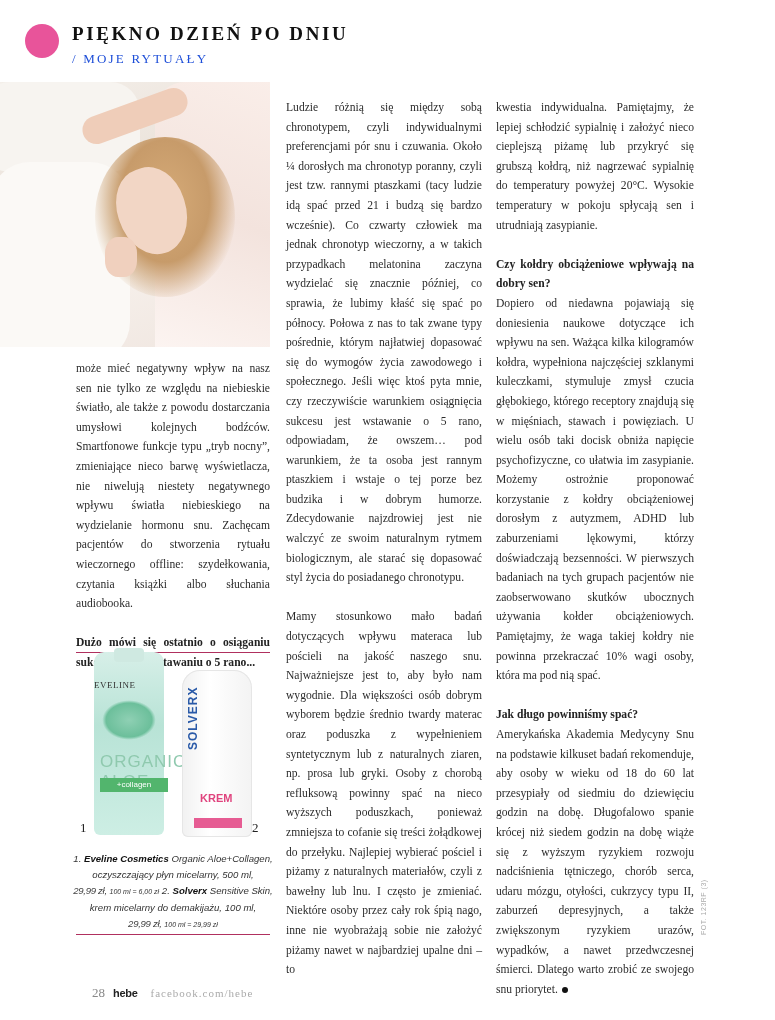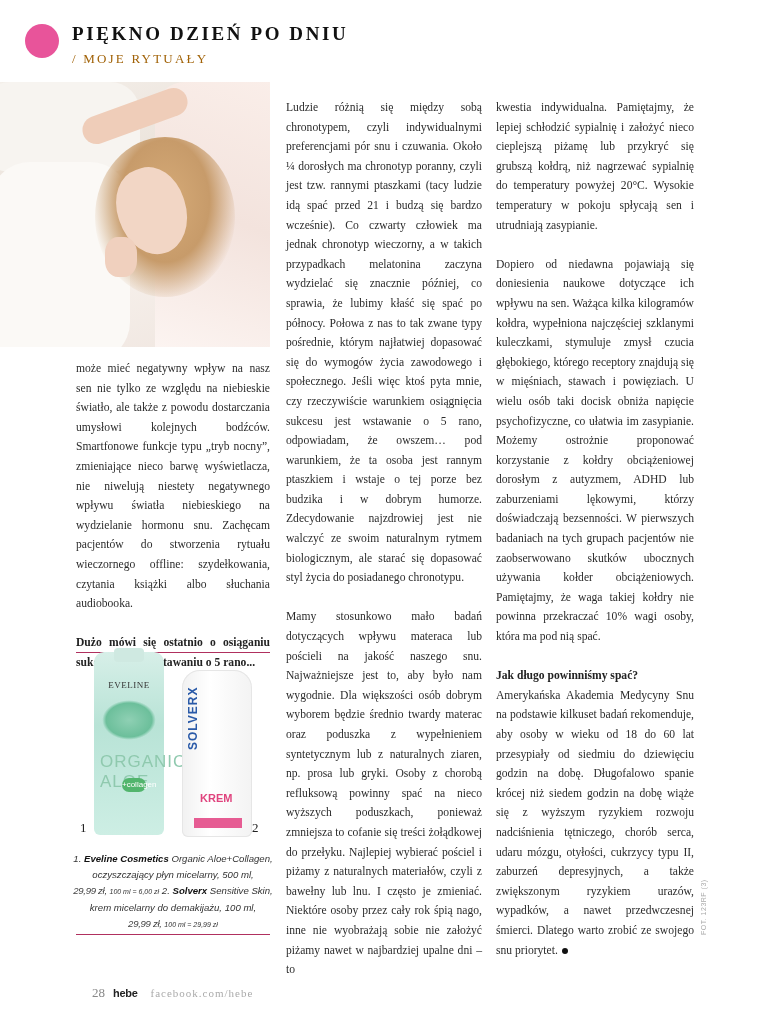--- a/index.html
+++ b/index.html
@@ -1,20 +1,20 @@
 <!DOCTYPE html>
 <html><head>
 <meta charset="utf-8">
 <style>
   html, body { margin: 0; padding: 0; background: #ffffff; }
   body { width: 775px; height: 1020px; position: relative; overflow: hidden;
          font-family: "Liberation Serif", "DejaVu Serif", serif; color: #2b2b2b; }
   .dot { position: absolute; left: 25px; top: 24px; width: 34px; height: 34px; border-radius: 50%; background: #e8549a; }
   .title { position: absolute; left: 72px; top: 23px; font-size: 19px; letter-spacing: 2.6px; font-weight: bold; color: #111; font-family: "Liberation Serif", serif; text-align: center; }
-  .subtitle { position: absolute; left: 72px; top: 51px; font-size: 13px; letter-spacing: 2.2px; color: #a16207; font-family: "Liberation Serif", serif; }
+  .subtitle { position: absolute; left: 72px; top: 51px; font-size: 13px; letter-spacing: 2.2px; color: #1d4ed8; font-family: "Liberation Serif", serif; }
 
   .hero { position: absolute; left: 0; top: 82px; width: 270px; height: 265px; overflow: hidden;
           background: linear-gradient(160deg, #f4efea 0%, #ece4dc 35%, #f7f1ec 60%, #efe5df 100%); }
   .hero .pillow1 { position: absolute; left: -20px; top: 0; width: 160px; height: 90px; background: #f7f4f0; border-radius: 30px; }
   .hero .pillow2 { position: absolute; left: -10px; top: 80px; width: 140px; height: 200px; background: #fbf9f6; border-radius: 40px; }
   .hero .hair { position: absolute; left: 95px; top: 55px; width: 140px; height: 160px; background: radial-gradient(ellipse at 50% 40%, #d6ab78 0%, #c79b6a 45%, rgba(210,170,120,0) 75%); border-radius: 50%; }
   .hero .face { position: absolute; left: 118px; top: 85px; width: 68px; height: 88px; background: #f2d6c5; border-radius: 46% 46% 50% 50%; transform: rotate(-18deg); }
   .hero .shirt { position: absolute; left: 155px; top: 0; width: 120px; height: 265px; background: linear-gradient(200deg, #faeee9 0%, #f3e3dd 50%, #fcf4f1 100%); border-radius: 30px 0 0 0; }
   .hero .arm { position: absolute; left: 80px; top: 20px; width: 110px; height: 28px; background: #efcdb9; border-radius: 14px; transform: rotate(-20deg); }
   .hero .hand { position: absolute; left: 105px; top: 155px; width: 32px; height: 40px; background: #f0d0be; border-radius: 40%; }
@@ -24,24 +24,24 @@
   .col h3 { margin: 0; font-size: 11.6px; line-height: 19.6px; font-weight: bold; color: #222; }
   .col .gap { height: 19.6px; }
   .col1 { left: 76px; top: 359px; width: 194px; }
   .col2 { left: 286px; top: 98px; width: 196px; }
   .col3 { left: 496px; top: 98px; width: 198px; }
 
   .rule { position: absolute; left: 76px; width: 194px; height: 1px; background: #b0305e; }
   .products { position: absolute; left: 76px; top: 652px; width: 194px; height: 185px; }
   .bottle1 { position: absolute; left: 18px; top: 0; width: 70px; height: 183px; background: linear-gradient(180deg, #d7efe8 0%, #b8e3d6 40%, #cdeee4 100%); border-radius: 10px 10px 6px 6px; }
   .bottle1 .cap { position: absolute; left: 20px; top: -4px; width: 30px; height: 14px; background: #cfe9e1; border-radius: 4px; }
-  .bottle1 .brand { position: absolute; top: 28px; width: 100%; text-align: center; font-size: 9px; color: #333; font-family: "Liberation Serif", serif; letter-spacing: 0.5px; }
+  .bottle1 .brand { position: absolute; top: 28px; width: 100%; font-size: 9px; color: #333; font-family: "Liberation Serif", serif; letter-spacing: 0.5px; }
   .bottle1 .leaf { position: absolute; left: 8px; top: 48px; width: 54px; height: 40px; background: radial-gradient(ellipse, #8fd0b4 0%, #6cbf9b 60%, rgba(0,0,0,0) 70%); }
   .bottle1 .aloe { position: absolute; left: 6px; top: 100px; font-size: 17px; color: #8fc9ae; font-family: "Liberation Sans", sans-serif; letter-spacing: 1px; }
-  .bottle1 .collagen { position: absolute; left: 28px; top: 126px; width: 24px; height: 14px; background: #52b56d; color: #fff; font-size: 8px; text-align: center; line-height: 14px; font-family: "Liberation Sans", sans-serif; border-radius: 7px; }
+  .bottle1 .collagen { position: absolute; left: 6px; top: 126px; width: 68px; height: 14px; background: #52b56d; color: #fff; font-size: 8px; text-align: center; line-height: 14px; font-family: "Liberation Sans", sans-serif; }
   .jar2 { position: absolute; left: 106px; top: 18px; width: 70px; height: 167px; background: linear-gradient(90deg, #f1f1f1 0%, #ffffff 40%, #f3f3f3 100%); border-radius: 18px 18px 6px 6px; box-shadow: inset 0 0 0 1px #e6e6e6; }
   .jar2 .solverx { position: absolute; left: 4px; top: 80px; transform: rotate(-90deg); transform-origin: left top; font-size: 12px; font-weight: bold; color: #2a5aa8; font-family: "Liberation Sans", sans-serif; letter-spacing: 1px; }
   .jar2 .krem { position: absolute; left: 18px; top: 122px; font-size: 11px; color: #e0447e; font-weight: bold; font-family: Liberation Sans, sans-serif; }
   .jar2 .sens { position: absolute; left: 12px; top: 148px; width: 48px; height: 10px; background: #e65c93; }
   .num { position: absolute; font-size: 13px; color: #222; font-family: "Liberation Serif", serif; }
 
   .caption { position: absolute; left: 72px; top: 851px; width: 202px; text-align: center; font-family: "Liberation Sans", sans-serif; font-size: 9.6px; line-height: 16px; color: #333; font-style: italic; }
   .caption b { color: #111; }
   .caption .small { font-size: 7px; }
   .caption .price { color: #444; letter-spacing: -0.3px; }
@@ -113,20 +113,21 @@
 
 <div class="col col2">
   <p>Ludzie różnią się między sobą chronotypem, czyli indywidualnymi preferencjami pór snu i czuwania. Około ¼ dorosłych ma chronotyp poranny, czyli jest tzw. rannymi ptaszkami (tacy ludzie idą spać przed 21 i budzą się bardzo wcześnie). Co czwarty człowiek ma jednak chronotyp wieczorny, a w takich przypadkach melatonina zaczyna wydzielać się znacznie później, co sprawia, że lubimy kłaść się spać po północy. Połowa z nas to tak zwane typy pośrednie, którym najłatwiej dopasować się do wymogów życia zawodowego i społecznego. Jeśli więc ktoś pyta mnie, czy rzeczywiście warunkiem osiągnięcia sukcesu jest wstawanie o 5 rano, odpowiadam, że owszem… pod warunkiem, że ta osoba jest rannym ptaszkiem i wstaje o tej porze bez budzika i w dobrym humorze. Zdecydowanie najzdrowiej jest nie walczyć ze swoim naturalnym rytmem biologicznym, ale starać się dopasować styl życia do posiadanego chronotypu.</p>
   <div class="gap"></div>
   <p>Mamy stosunkowo mało badań dotyczących wpływu materaca lub pościeli na jakość naszego snu. Najważniejsze jest to, aby było nam wygodnie. Dla większości osób dobrym wyborem będzie średnio twardy materac oraz poduszka z wypełnieniem syntetycznym lub z naturalnych ziaren, np. prosa lub gryki. Osoby z chorobą refluksową powinny spać na nieco wyższych poduszkach, ponieważ zmniejsza to cofanie się treści żołądkowej do przełyku. Najlepiej wybierać pościel i piżamy z naturalnych materiałów, czyli z bawełny lub lnu. I często je zmieniać. Niektóre osoby przez cały rok śpią nago, inne nie wyobrażają sobie nie założyć piżamy nawet w najbardziej upalne dni – to</p>
 </div>
 
 <div class="col col3">
   <p>kwestia indywidualna. Pamiętajmy, że lepiej schłodzić sypialnię i założyć nieco cieplejszą piżamę lub przykryć się grubszą kołdrą, niż nagrzewać sypialnię do temperatury powyżej 20°C. Wysokie temperatury w pokoju spłycają sen i utrudniają zasypianie.</p>
   <div class="gap"></div>
+  <h3>Czy kołdry obciążeniowe wpływają na dobry sen?</h3>
   <p>Dopiero od niedawna pojawiają się doniesienia naukowe dotyczące ich wpływu na sen. Ważąca kilka kilogramów kołdra, wypełniona najczęściej szklanymi kuleczkami, stymuluje zmysł czucia głębokiego, którego receptory znajdują się w mięśniach, stawach i powięziach. U wielu osób taki docisk obniża napięcie psychofizyczne, co ułatwia im zasypianie. Możemy ostrożnie proponować korzystanie z kołdry obciążeniowej dorosłym z autyzmem, ADHD lub zaburzeniami lękowymi, którzy doświadczają bezsenności. W pierwszych badaniach na tych grupach pacjentów nie zaobserwowano skutków ubocznych używania kołder obciążeniowych. Pamiętajmy, że waga takiej kołdry nie powinna przekraczać 10% wagi osoby, która ma pod nią spać.</p>
   <div class="gap"></div>
   <h3>Jak długo powinniśmy spać?</h3>
   <p><span>Amerykańska Akademia Medycyny Snu na podstawie kilkuset badań rekomenduje, aby osoby w wieku od 18 do 60 lat przesypiały od siedmiu do dziewięciu godzin na dobę. Długofalowo spanie krócej niż siedem godzin na dobę wiąże się z wyższym ryzykiem rozwoju nadciśnienia tętniczego, chorób serca, udaru mózgu, otyłości, cukrzycy typu II, zaburzeń depresyjnych, a także zwiększonym ryzykiem urazów, wypadków, a nawet przedwczesnej śmierci. Dlatego warto zrobić ze swojego snu priorytet.</span><span class="endmark"></span></p>
 </div>
 
 <div class="photo-credit">FOT. 123RF (3)</div>
 
 <div class="footer">
   <span class="pg">28</span>

